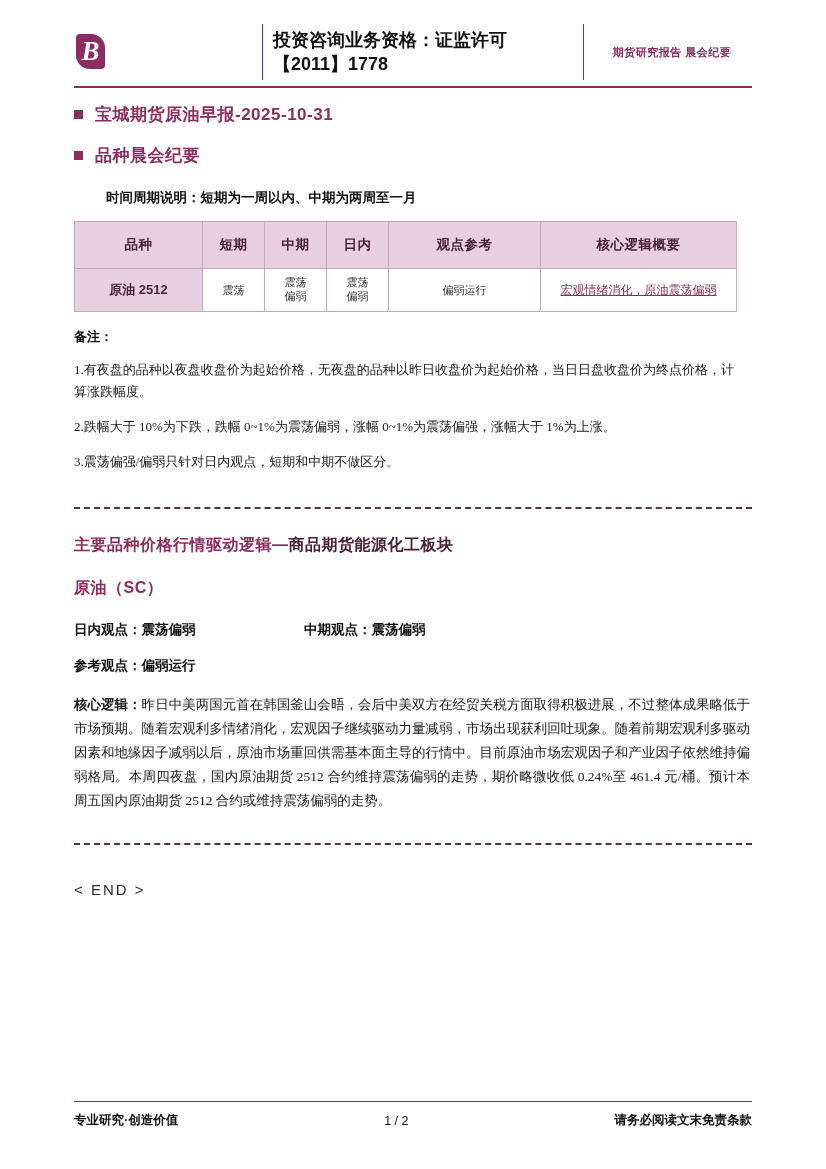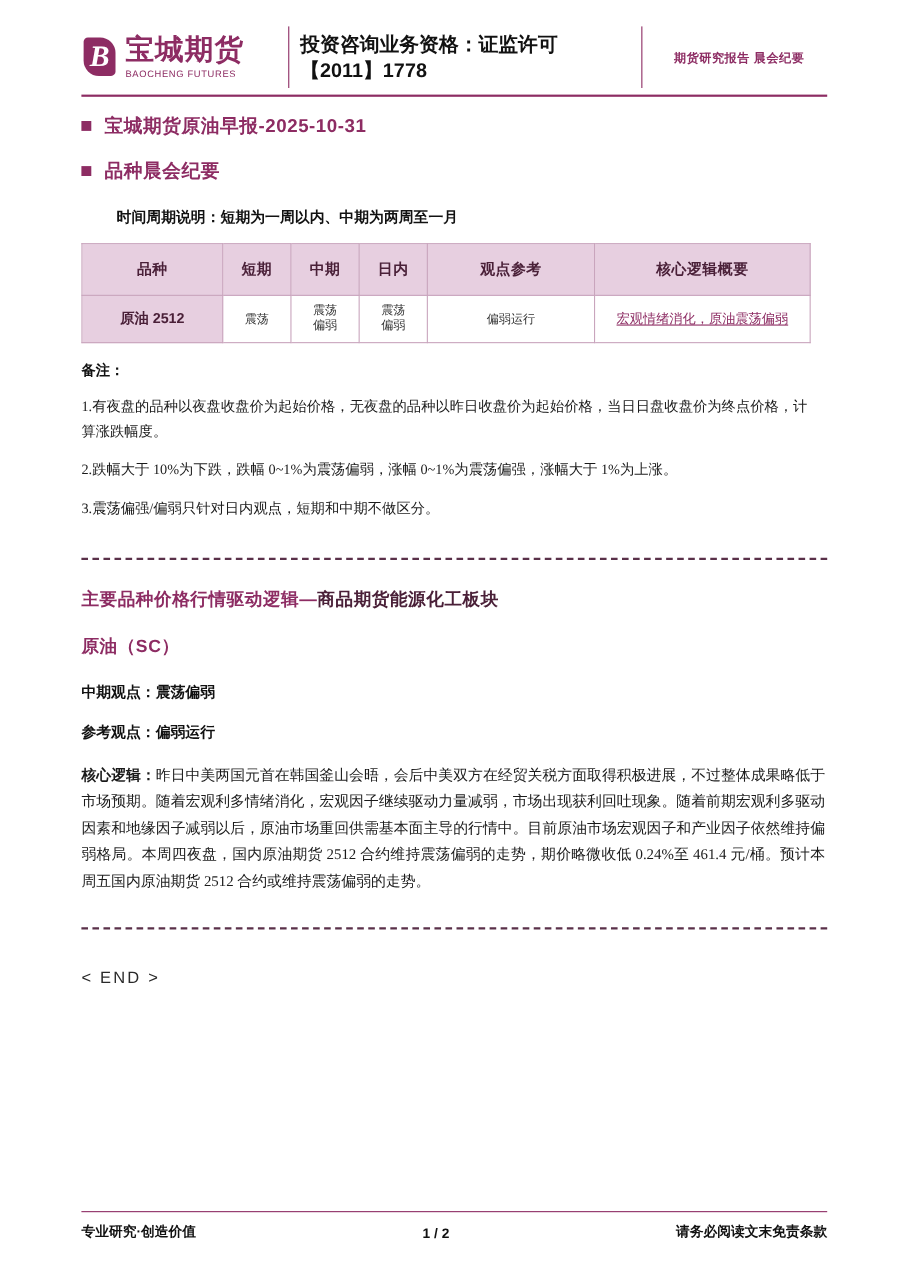--- a/index.html
+++ b/index.html
@@ -275,36 +275,32 @@
     display: flex;
     align-items: center;
     justify-content: space-between;
     width: 678px;
     margin-top: 10px;
     font-family: "Liberation Sans", sans-serif;
     font-size: 12.5px;
     color: #111;
     font-weight: bold;
   }
-  .footer-row .center { color: #111; font-weight: bold; text-align: right; }
+  .footer-row .center { color: #111; font-weight: normal; text-align: right; }
 </style>
 </head>
 <body>
 
 <div class="page">
 
   <div class="header">
     <div class="logo-block">
       <div class="logo-mark">
         <div class="bshape"></div>
         <div class="bletter">B</div>
-      </div>
-      <div class="logo-text">
-        <div class="logo-cn">宝城期货</div>
-        <div class="logo-en">BAOCHENG FUTURES</div>
       </div>
     </div>
     <div class="header-mid">投资咨询业务资格：证监许可【2011】1778</div>
     <div class="header-right">期货研究报告  晨会纪要</div>
   </div>
 
   <div class="title-row">
     <span class="bullet"></span>
     <span class="title-text">宝城期货原油早报-2025-10-31</span>
   </div>
@@ -362,20 +358,21 @@
 
   <div class="dashed-divider"></div>
 
   <div class="section-heading">
     <span class="pink">主要品种价格行情驱动逻辑—</span><span class="dark">商品期货能源化工板块</span>
   </div>
 
   <div class="product-heading">原油（SC）</div>
 
   <div class="views-row">
+    <span class="cell-a">日内观点：震荡偏弱</span>
     <span>中期观点：震荡偏弱</span>
   </div>
 
   <div class="ref-row">参考观点：偏弱运行</div>
 
   <div class="logic-block">
     <span class="lead">核心逻辑：</span><span>昨日中美两国元首在韩国釜山会晤，会后中美双方在经贸关税方面取得积极进展，不过整体成果略低于市场预期。随着宏观利多情绪消化，宏观因子继续驱动力量减弱，市场出现获利回吐现象。随着前期宏观利多驱动因素和地缘因子减弱以后，原油市场重回供需基本面主导的行情中。目前原油市场宏观因子和产业因子依然维持偏弱格局。本周四夜盘，国内原油期货 2512 合约维持震荡偏弱的走势，期价略微收低 0.24%至 461.4 元/桶。预计本周五国内原油期货 2512 合约或维持震荡偏弱的走势。</span>
   </div>
 
   <div class="dashed-divider bottom"></div>

